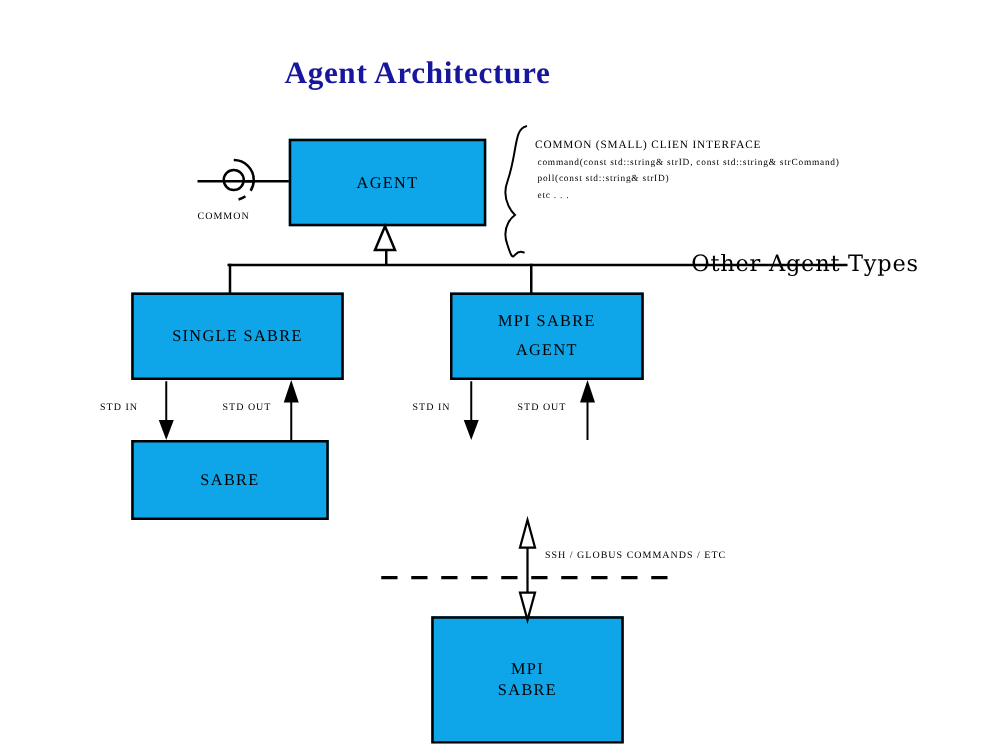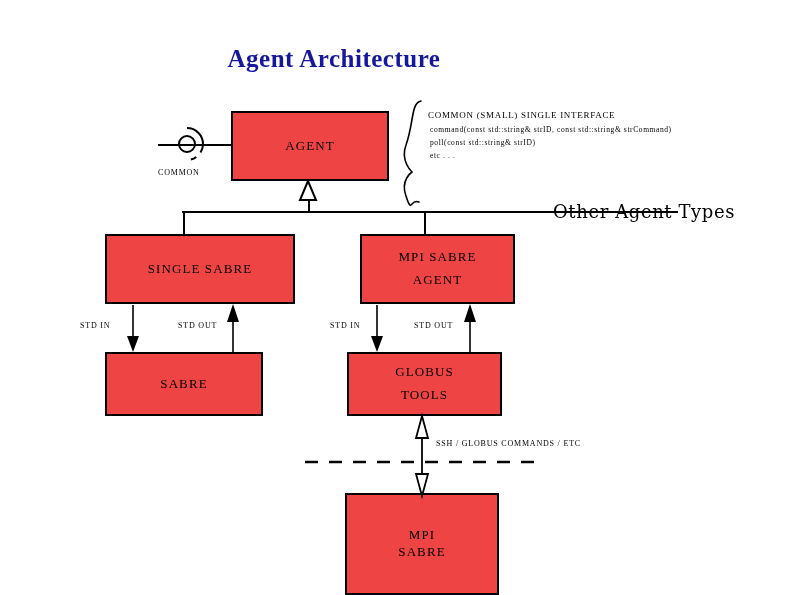--- a/index.html
+++ b/index.html
@@ -25,21 +25,21 @@
     text-align: center;
     font-family: "Liberation Serif", serif;
     font-weight: bold;
     font-size: 25px;
     color: #17179e;
     letter-spacing: 0.5px;
   }
   .box {
     position: absolute;
     border: 2px solid #000000;
-    background: #ef4444;
+    background: #0ea5e9;
     box-sizing: border-box;
     display: flex;
     flex-direction: column;
     align-items: center;
     justify-content: center;
     font-family: "Liberation Serif", serif;
     font-size: 13px;
     letter-spacing: 1.1px;
     color: #000000;
     text-align: center;
@@ -95,44 +95,40 @@
   <div id="title">Agent Architecture</div>
 
   <div class="hline" style="left:158px; top:144px; width:46px;"></div>
   <div class="hline" style="left:196px; top:144px; width:36px;"></div>
   <div class="lbl small-cap" style="left:158px; top:168px;">COMMON</div>
 
   <div class="box" style="left:231px; top:111px; width:158px; height:70px;">
     <span>AGENT</span>
   </div>
 
-  <div class="box" style="left:105px; top:234px; width:190px; height:70px;">
+  <div class="box" style="left:105px; top:234px; width:170px; height:70px;">
     <span>SINGLE SABRE</span>
   </div>
 
   <div class="box" style="left:360px; top:234px; width:155px; height:70px;">
     <span>MPI SABRE</span>
     <span>AGENT</span>
   </div>
 
   <div class="box" style="left:105px; top:352px; width:158px; height:64px;">
     <span>SABRE</span>
   </div>
 
-  <div class="box" style="left:347px; top:352px; width:155px; height:64px;">
-    <span>GLOBUS</span>
-    <span>TOOLS</span>
-  </div>
 
   <div class="box" style="left:345px; top:493px; width:154px; height:102px;">
     <span style="margin-bottom:-6px">MPI</span>
     <span>SABRE</span>
   </div>
 
-  <div class="lbl iface-title" style="left:428px; top:110px;">COMMON (SMALL) SINGLE INTERFACE</div>
+  <div class="lbl iface-title" style="left:428px; top:110px;">COMMON (SMALL) CLIEN INTERFACE</div>
   <div class="lbl tiny" style="left:430px; top:125px;">command(const std::string&amp; strID, const std::string&amp; strCommand)</div>
   <div class="lbl tiny" style="left:430px; top:138px;">poll(const std::string&amp; strID)</div>
   <div class="lbl tiny" style="left:430px; top:151px;">etc . . .</div>
 
   <div class="hline" style="left:182px; top:211px; width:496px;"></div>
   <div class="vline" style="left:183px; top:211px; height:25px;"></div>
   <div class="vline" style="left:424px; top:211px; height:25px;"></div>
   <div class="vline" style="left:308px; top:196px; height:16px;"></div>
 
   <div class="lbl other-types" style="left:553px; top:201px;">Other Agent Types</div>

